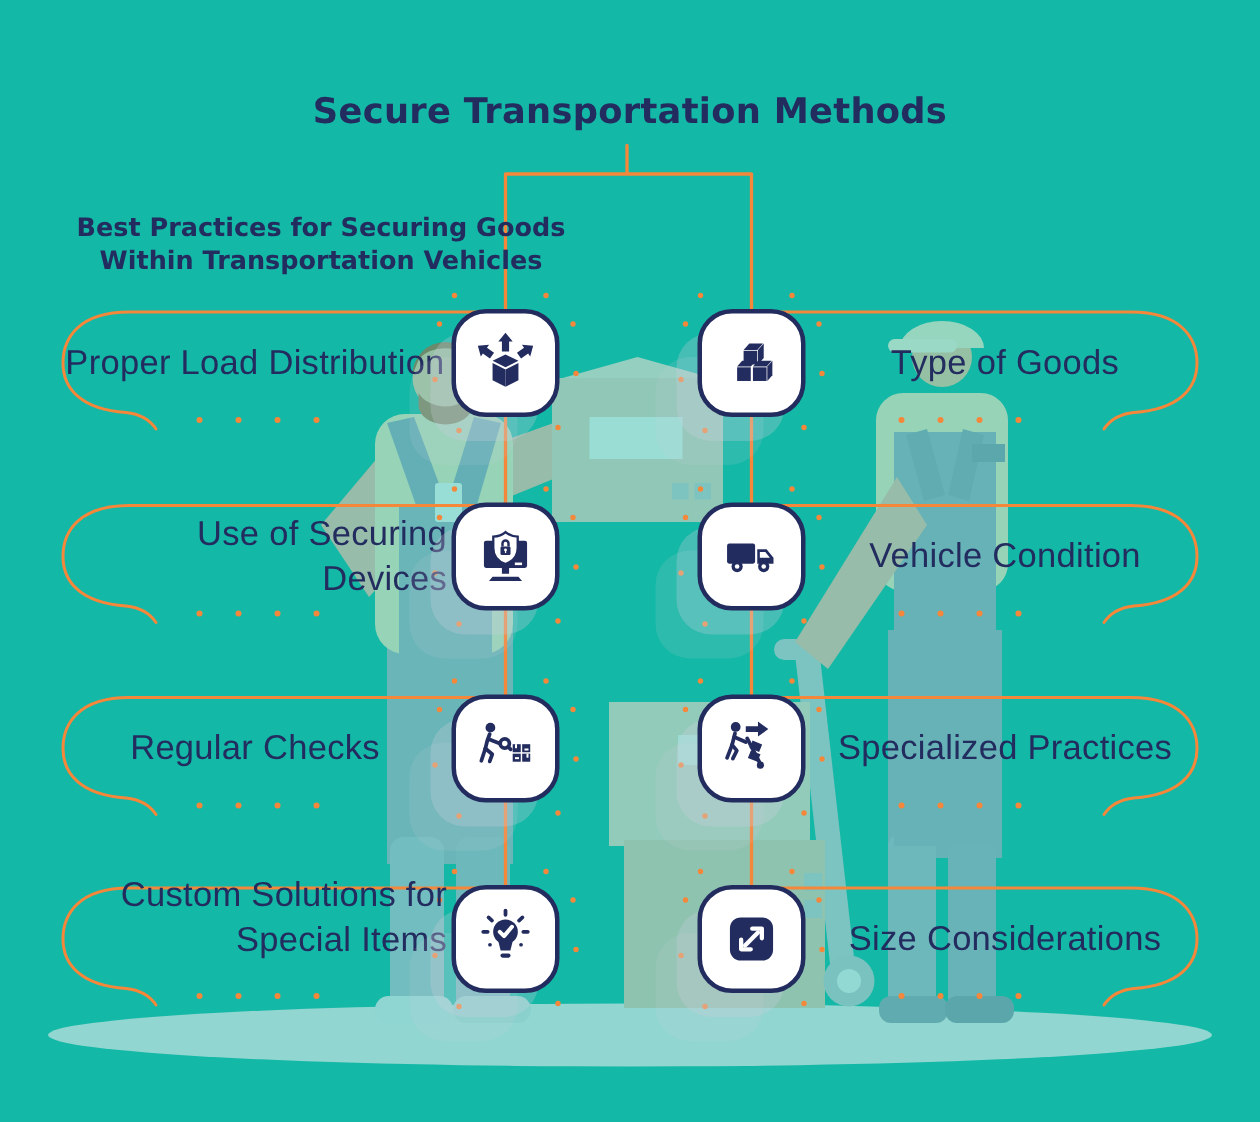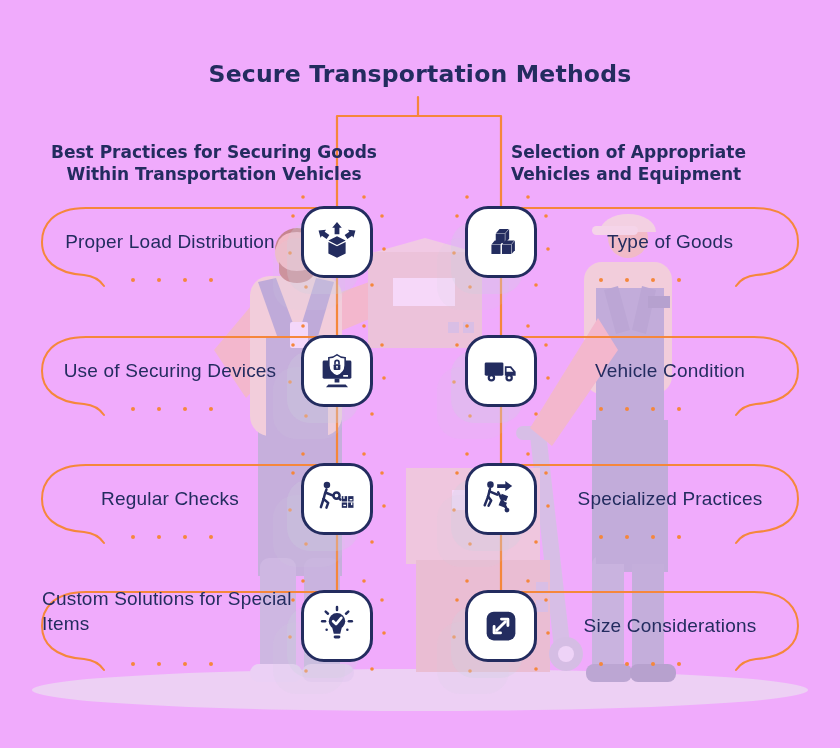--- a/index.html
+++ b/index.html
@@ -3,43 +3,43 @@
 <meta charset="utf-8">
 <style>
   :root{
     --navy:#232C5F;
     --orange:#F5873B;
   }
   html,body{margin:0;padding:0;background:#fff;}
   .stage{
     position:relative;
     width:840px;height:748px;
-    background:#f0abfc;
+    background:#14b8a6;
     overflow:hidden;
     font-family:"Liberation Sans", sans-serif;
   }
   .layer{position:absolute;inset:0;}
   #bg{opacity:.58;}
   .title{
     position:absolute;top:60px;left:0;width:100%;
     text-align:center;color:var(--navy);
     font-family:"DejaVu Sans", sans-serif;
     font-weight:bold;font-size:23.5px;letter-spacing:.2px;
   }
   .heading{
     position:absolute;top:142px;color:var(--navy);
     font-family:"DejaVu Sans", sans-serif;
     font-weight:bold;font-size:17px;line-height:1.28;
   }
   .heading.left{left:28px;width:372px;text-align:center;}
   .heading.right{left:511px;width:290px;text-align:left;}
   .row-label{
     position:absolute;display:flex;align-items:center;justify-content:center;
-    text-align:left;color:var(--navy);
-    font-size:19px;line-height:1.3;letter-spacing:.2px;
+    text-align:right;color:var(--navy);
+    font-size:23px;line-height:1.3;letter-spacing:.2px;
   }
   .row-label.left{left:42px;width:256px;height:80px;}
   .row-label.right{left:548px;width:244px;height:80px;}
   .icon-card{
     position:absolute;width:72px;height:72px;box-sizing:border-box;
     background:#fff;border:3px solid var(--navy);border-radius:23px;
     display:flex;align-items:center;justify-content:center;
     box-shadow:-14px 16px 0 rgba(205,210,222,.28), -28px 32px 0 rgba(205,210,222,.13);
   }
   .icon-card.left{left:301px;}
@@ -219,24 +219,20 @@
       <circle cx="290" cy="637" r="1.8" fill="#F5873B"></circle>
       <circle cx="454" cy="637" r="1.8" fill="#F5873B"></circle>
     </svg>
 
   <div class="title">Secure Transportation Methods</div>
 
   <div class="heading left">
     <div>Best Practices for Securing Goods</div>
     <div>Within Transportation Vehicles</div>
   </div>
-  <div class="heading right">
-    <div>Selection of Appropriate</div>
-    <div>Vehicles and Equipment</div>
-  </div>
 
   <div class="row-label left" style="top:202px">Proper Load Distribution</div>
   <div class="icon-card left" style="top:206px">
     <svg width="46" height="46" viewBox="0 0 48 48">
       <g class="ic">
         <polygon points="24,18 33,22.5 24,27 15,22.5"></polygon>
         <polygon points="15,24 24,28.5 24,40.5 15,36"></polygon>
         <polygon points="33,24 24,28.5 24,40.5 33,36"></polygon>
         <path transform="translate(24,10)" d="M0,-7 L5,-1 H2.5 V6 H-2.5 V-1 H-5 Z"></path>
         <path transform="translate(10.5,16) rotate(-55)" d="M0,-7 L5,-1 H2.5 V5 H-2.5 V-1 H-5 Z"></path>

